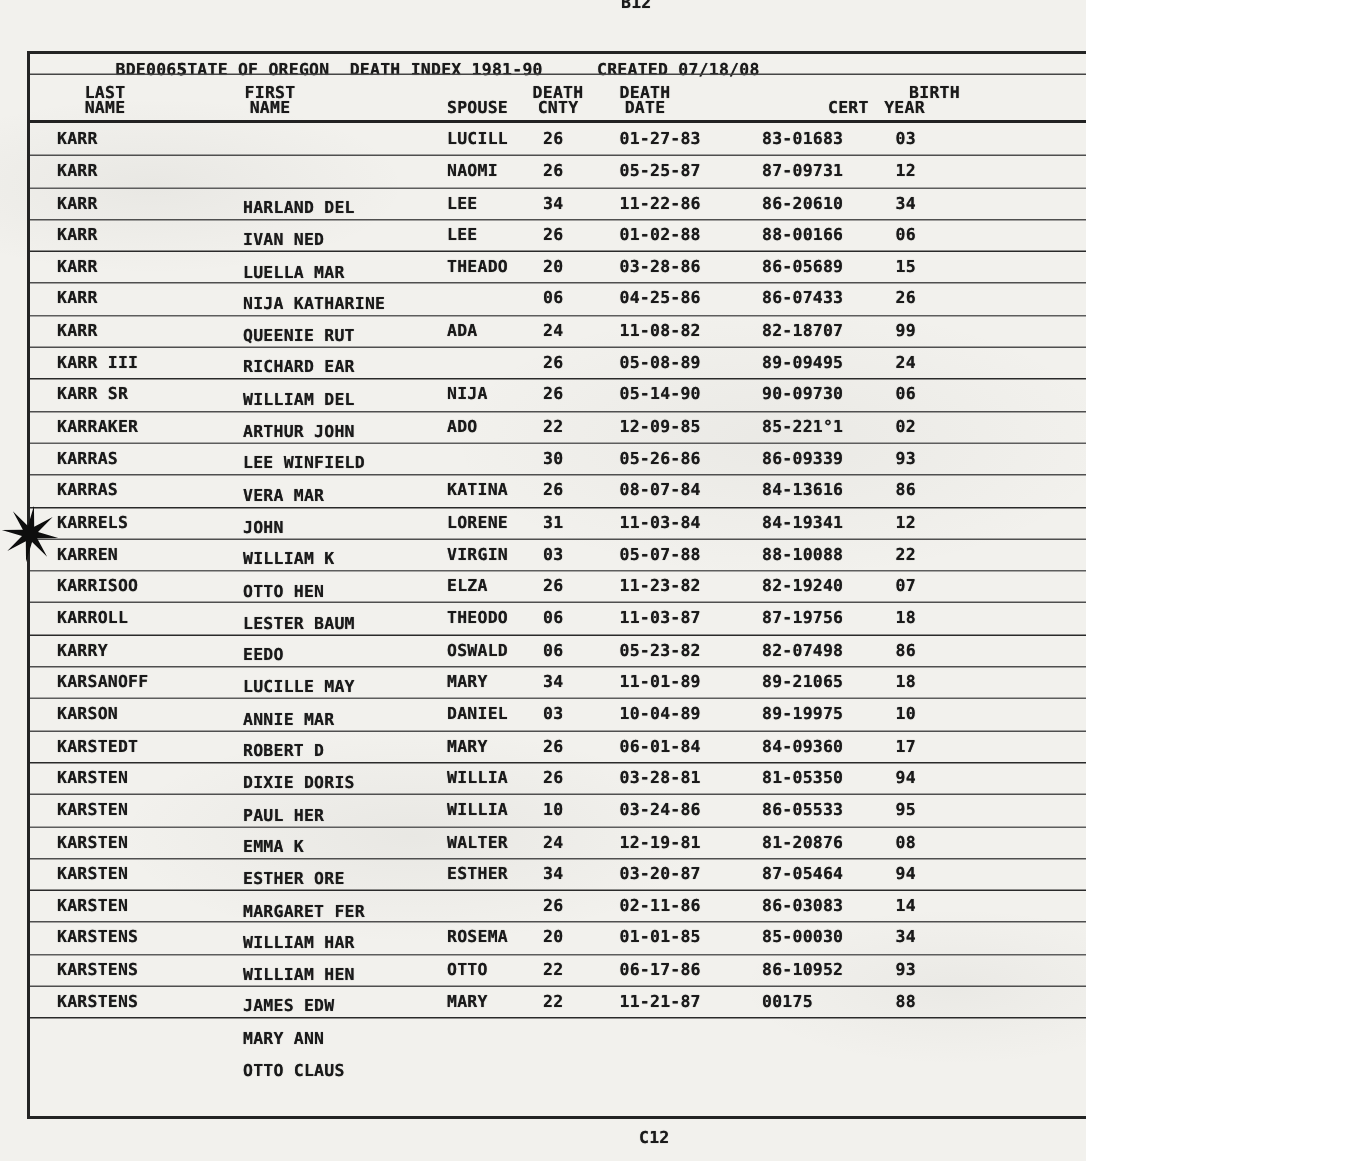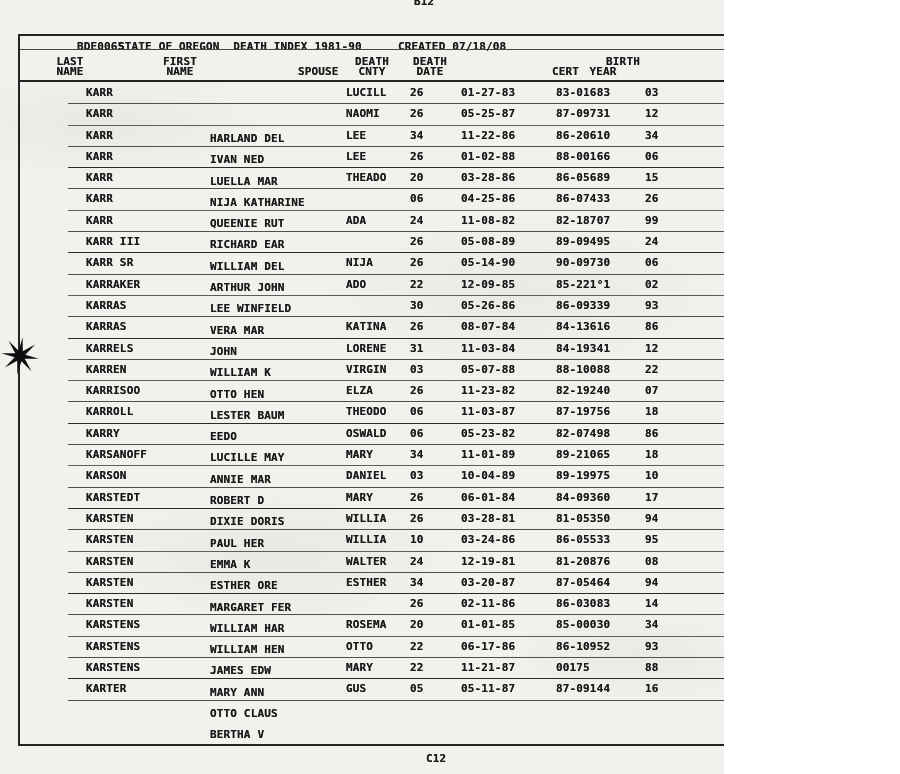--- a/index.html
+++ b/index.html
@@ -42,21 +42,21 @@
   .colheads span{position:absolute;white-space:pre;line-height:10.5px;}
   .h-c{text-align:center;}
   .h-last1{left:18px;width:64px;top:21px;}   .h-last2{left:18px;width:64px;top:31px;}
   .h-first1{left:128px;width:64px;top:21px;} .h-first2{left:128px;width:64px;top:31px;}
   .h-spouse{left:278px;width:44px;top:31px;}
   .h-cnty1{left:330px;width:44px;top:21px;}  .h-cnty2{left:330px;width:44px;top:31px;}
   .h-date1{left:388px;width:44px;top:21px;}  .h-date2{left:388px;width:44px;top:31px;}
   .h-cert{left:505px;width:30px;top:31px;margin-left:27px;}
   .h-birth1{left:561px;width:44px;top:21px;margin-left:20px;} .h-birth2{left:561px;width:44px;top:31px;}
 
-  .rows{position:absolute;left:0;right:0;top:47px;padding-left:48px;}
+  .rows{position:absolute;left:0;right:0;top:47px;}
   .row{
     position:relative;height:21.3px;
     border-bottom:1px solid #4f4f4f;
     box-sizing:border-box;
   }
   .row:nth-child(even){border-bottom-color:#5d5d5d;}
   .row:nth-child(4n){border-bottom-color:#2a2a2a;}
   .row span{position:absolute;top:0;line-height:20.5px;white-space:pre;}
   .c-last{left:18px;}
   .c-first{left:142px;margin-top:46px;}
@@ -377,29 +377,20 @@
     <span class="c-last">KARSTENS</span>
     <span class="c-first">OTTO CLAUS</span>
     <span class="c-spouse">MARY</span>
     <span class="c-cnty">22</span>
     <span class="c-date">11-21-87</span>
     <span class="c-cert">00175</span>
     <span class="c-birth">88</span>
   </div>
 
 
-  <div class="row">
-    <span class="c-last">KARTER</span>
-    <span class="c-first">BERTHA V</span>
-    <span class="c-spouse">GUS</span>
-    <span class="c-cnty">05</span>
-    <span class="c-date">05-11-87</span>
-    <span class="c-cert">87-09144</span>
-    <span class="c-birth">16</span>
-  </div>
 </div>
 
   </div>
 
   <svg class="star" viewBox="0 0 40 40" aria-hidden="true">
     <polygon fill="#0e0e0e" transform="rotate(8 20 20)" points="39,20 25.1,22.1 33.4,33.4 22.1,25.1 20,39 17.9,25.1 6.6,33.4 14.9,22.1 1,20 14.9,17.9 6.6,6.6 17.9,14.9 20,1 22.1,14.9 33.4,6.6 25.1,17.9"></polygon>
   </svg>
 
   <div class="page-label label-bottom">C12</div>
 

